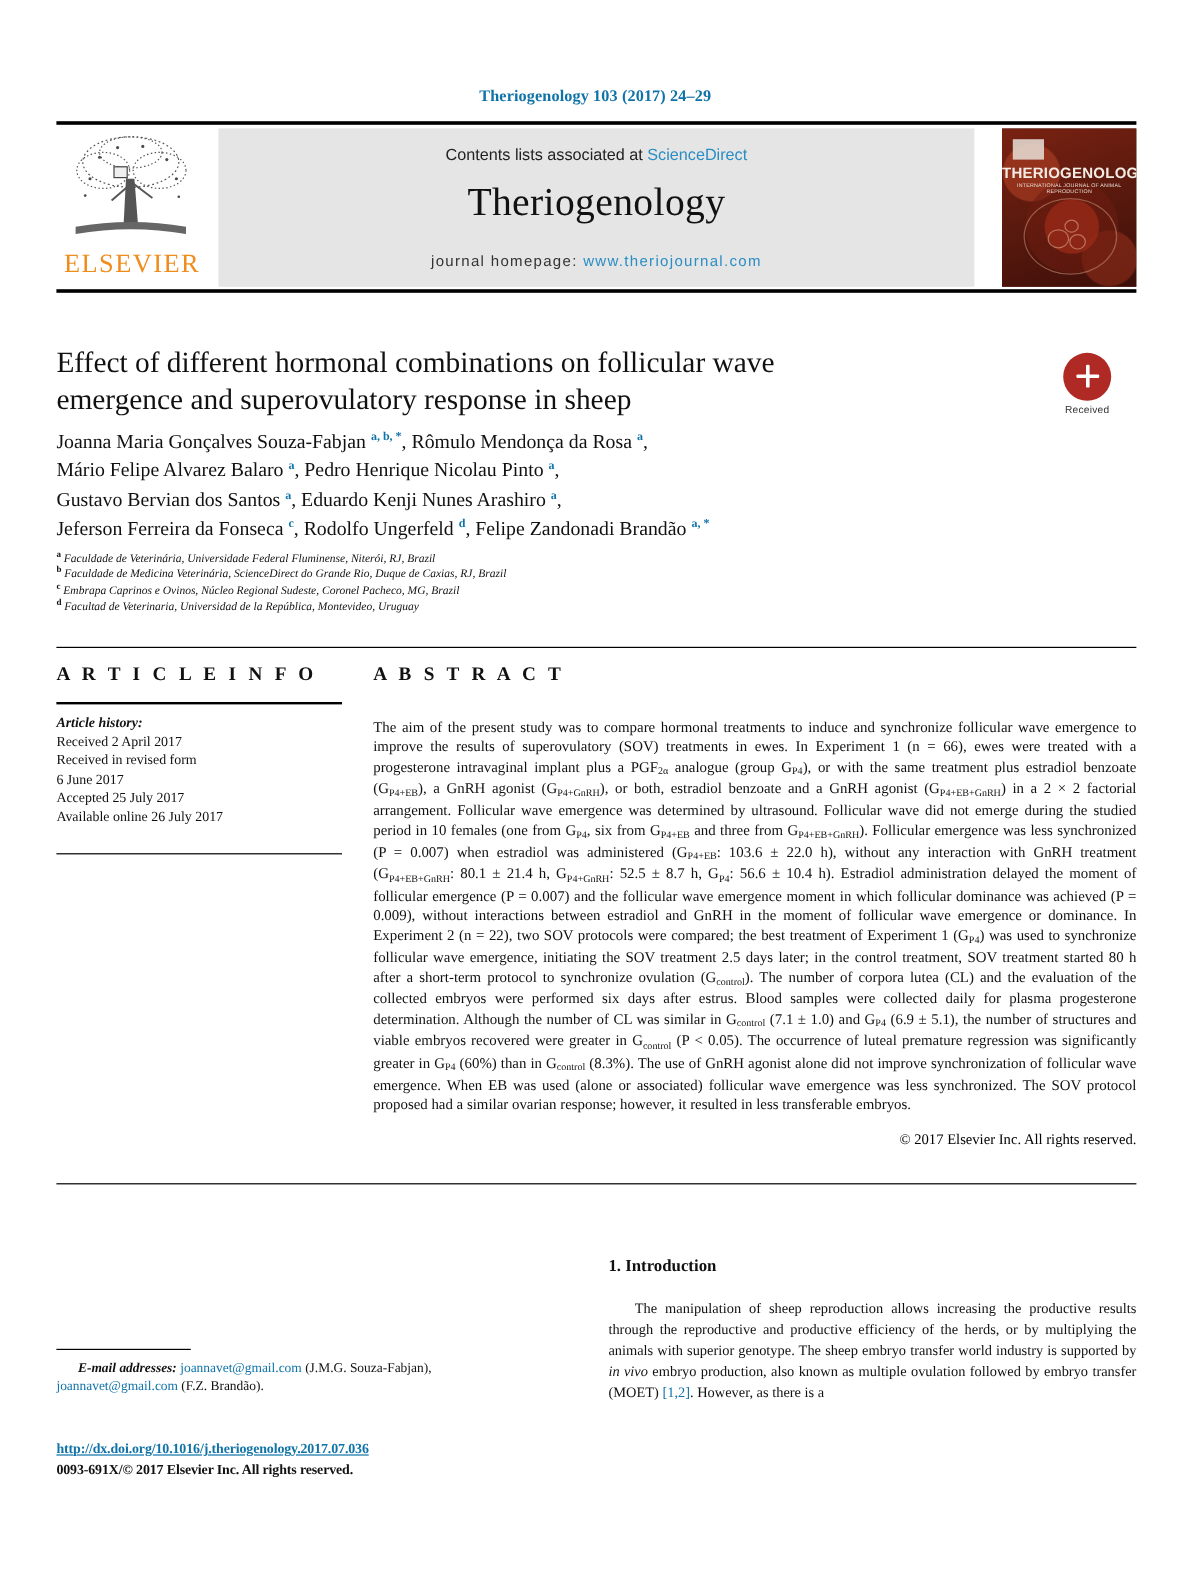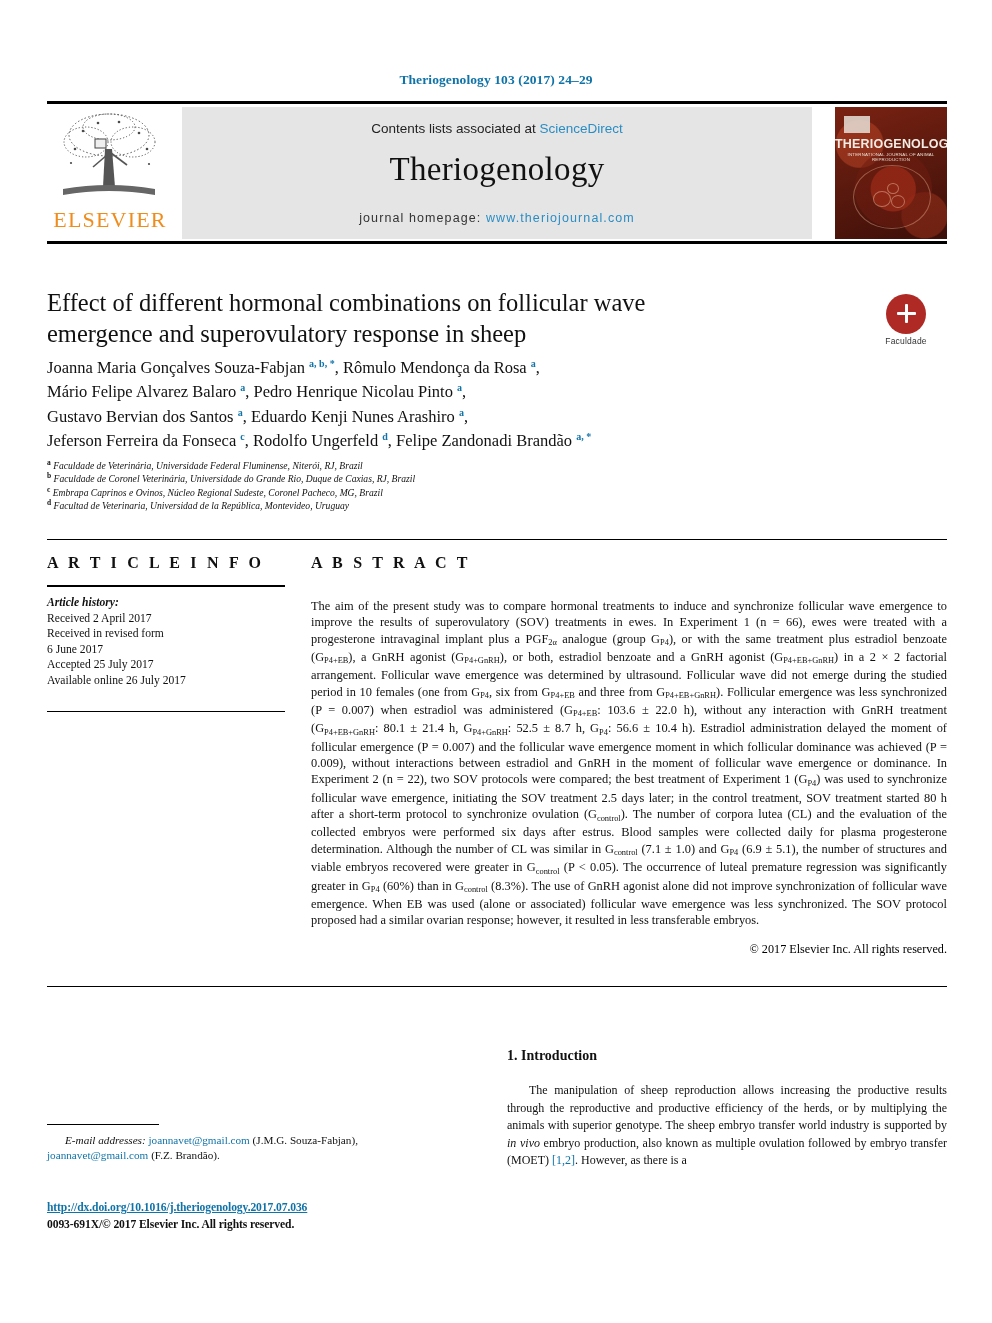--- a/index.html
+++ b/index.html
@@ -378,21 +378,21 @@
     margin-bottom: 8px;
   }
   .foot-p { text-indent: 12px; }
   .foot-p2 { text-indent: 18px; margin-top: 2px; }
   .foot-p sup, .foot-p2 sup {
     vertical-align: super;
     font-size: 8px;
     line-height: 0;
   }
   .mail { color: #1073a8; }
-  .foot-p2 .em-lead { font-style: italic; }
+  .foot-p2 .em-lead { font-style: italic; font-weight: bold; }
 
   .doi-block {
     position: absolute;
     top: 1200px;
     left: 47px;
     width: 420px;
     font-size: 11.6px;
     line-height: 16.5px;
   }
   .doi-link {
@@ -462,28 +462,28 @@
       <div class="cover-dot" style="top:84px;left:38px;width:16px;height:14px;"></div>
       <div class="cover-dot" style="top:88px;left:56px;width:12px;height:11px;"></div>
       <div class="cover-dot" style="top:76px;left:52px;width:10px;height:9px;"></div>
     </div>
   </div>
 
   <div class="title">Effect of different hormonal combinations on follicular wave emergence and superovulatory response in sheep</div>
 
   <div class="crossmark">
     <div class="badge"></div>
-    <div class="cmlabel">Faculdade</div>
+    <div class="cmlabel">Received</div>
   </div>
 
   <div class="authors">Joanna Maria Gonçalves Souza-Fabjan <sup>a, b, *</sup>, Rômulo Mendonça da Rosa <sup>a</sup>,<br>Mário Felipe Alvarez Balaro <sup>a</sup>, Pedro Henrique Nicolau Pinto <sup>a</sup>,<br>Gustavo Bervian dos Santos <sup>a</sup>, Eduardo Kenji Nunes Arashiro <sup>a</sup>,<br>Jeferson Ferreira da Fonseca <sup>c</sup>, Rodolfo Ungerfeld <sup>d</sup>, Felipe Zandonadi Brandão <sup>a, *</sup></div>
 
   <div class="affils">
     <div><sup>a</sup> <span>Faculdade de Veterinária, Universidade Federal Fluminense, Niterói, RJ, Brazil</span></div>
-    <div><sup>b</sup> <span>Faculdade de Coronel Veterinária, Universidade do Grande Rio, Duque de Caxias, RJ, Brazil</span></div>
+    <div><sup>b</sup> <span>Faculdade de Medicina Veterinária, ScienceDirect do Grande Rio, Duque de Caxias, RJ, Brazil</span></div>
     <div><sup>c</sup> <span>Embrapa Caprinos e Ovinos, Núcleo Regional Sudeste, Coronel Pacheco, MG, Brazil</span></div>
     <div><sup>d</sup> <span>Facultad de Veterinaria, Universidad de la República, Montevideo, Uruguay</span></div>
   </div>
 
   <div class="rule-info-top"></div>
   <div class="rule-info-bottom"></div>
 
   <div class="info-col">
     <div class="sec-head">A R T I C L E  I N F O</div>
     <div class="info-rule"></div>

